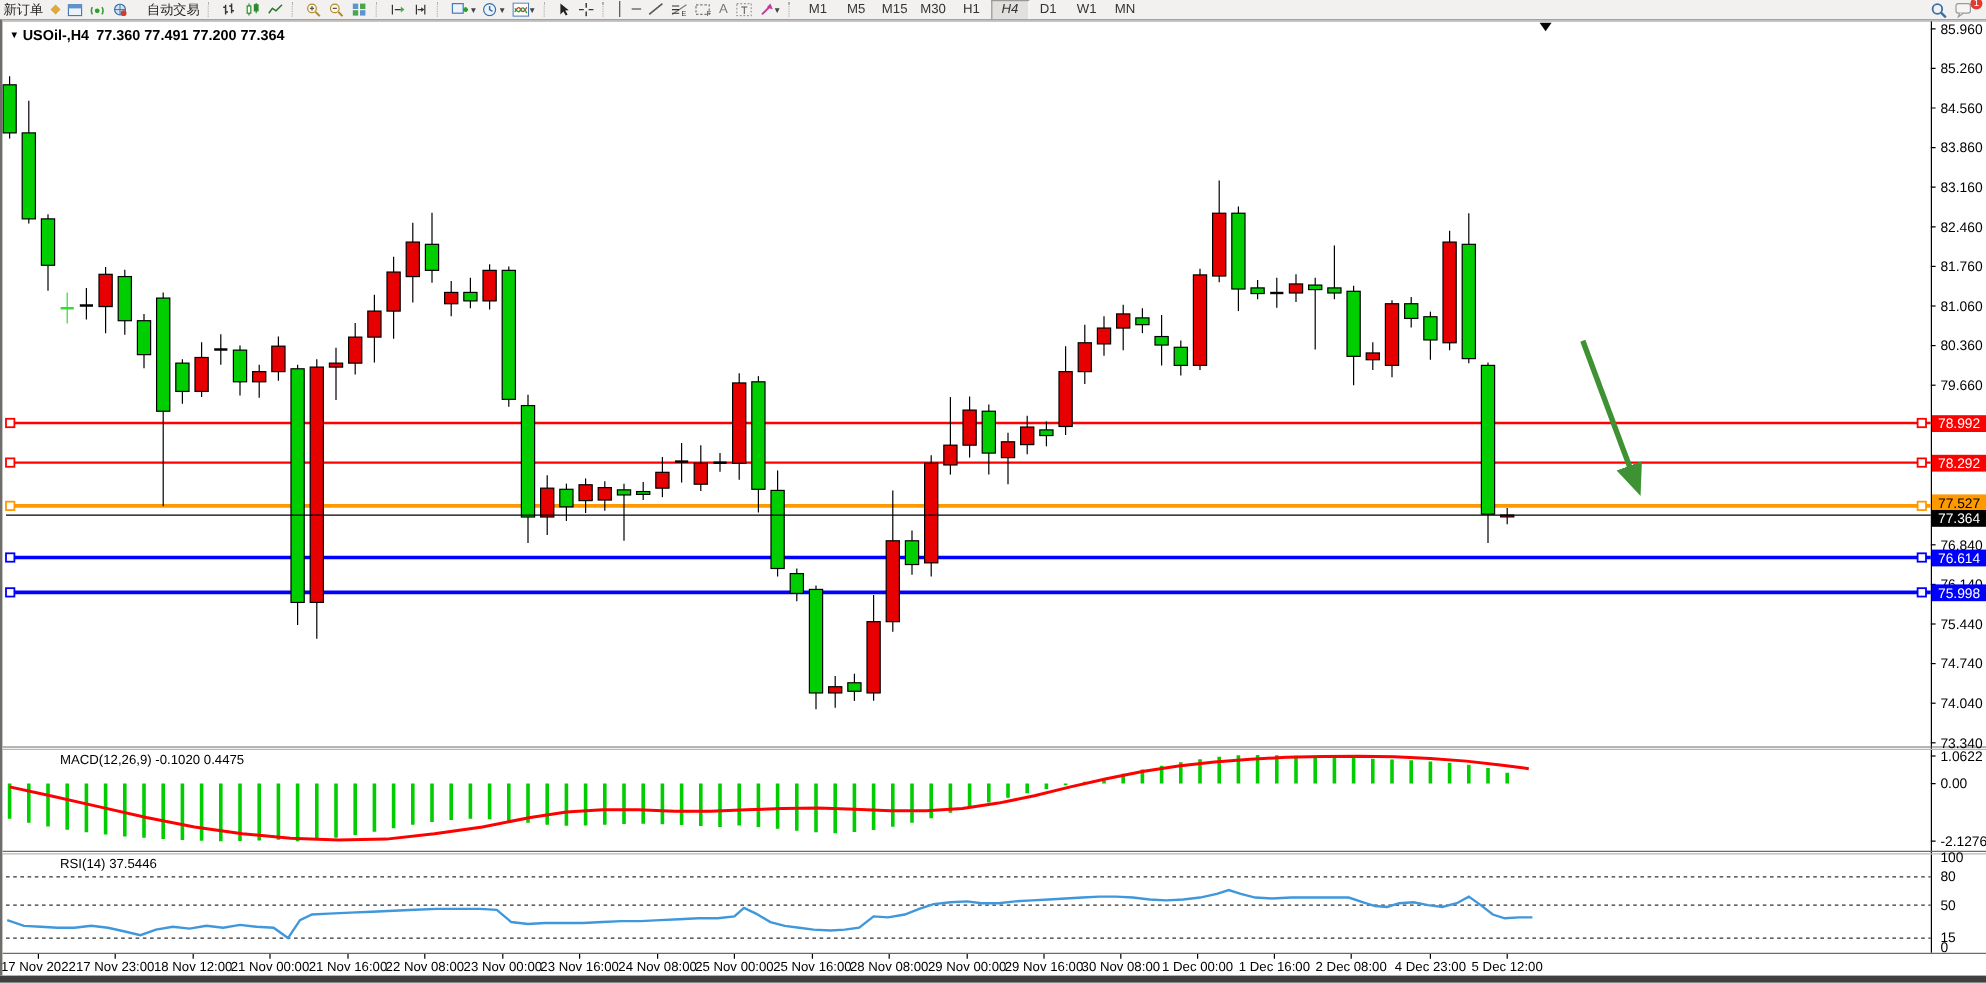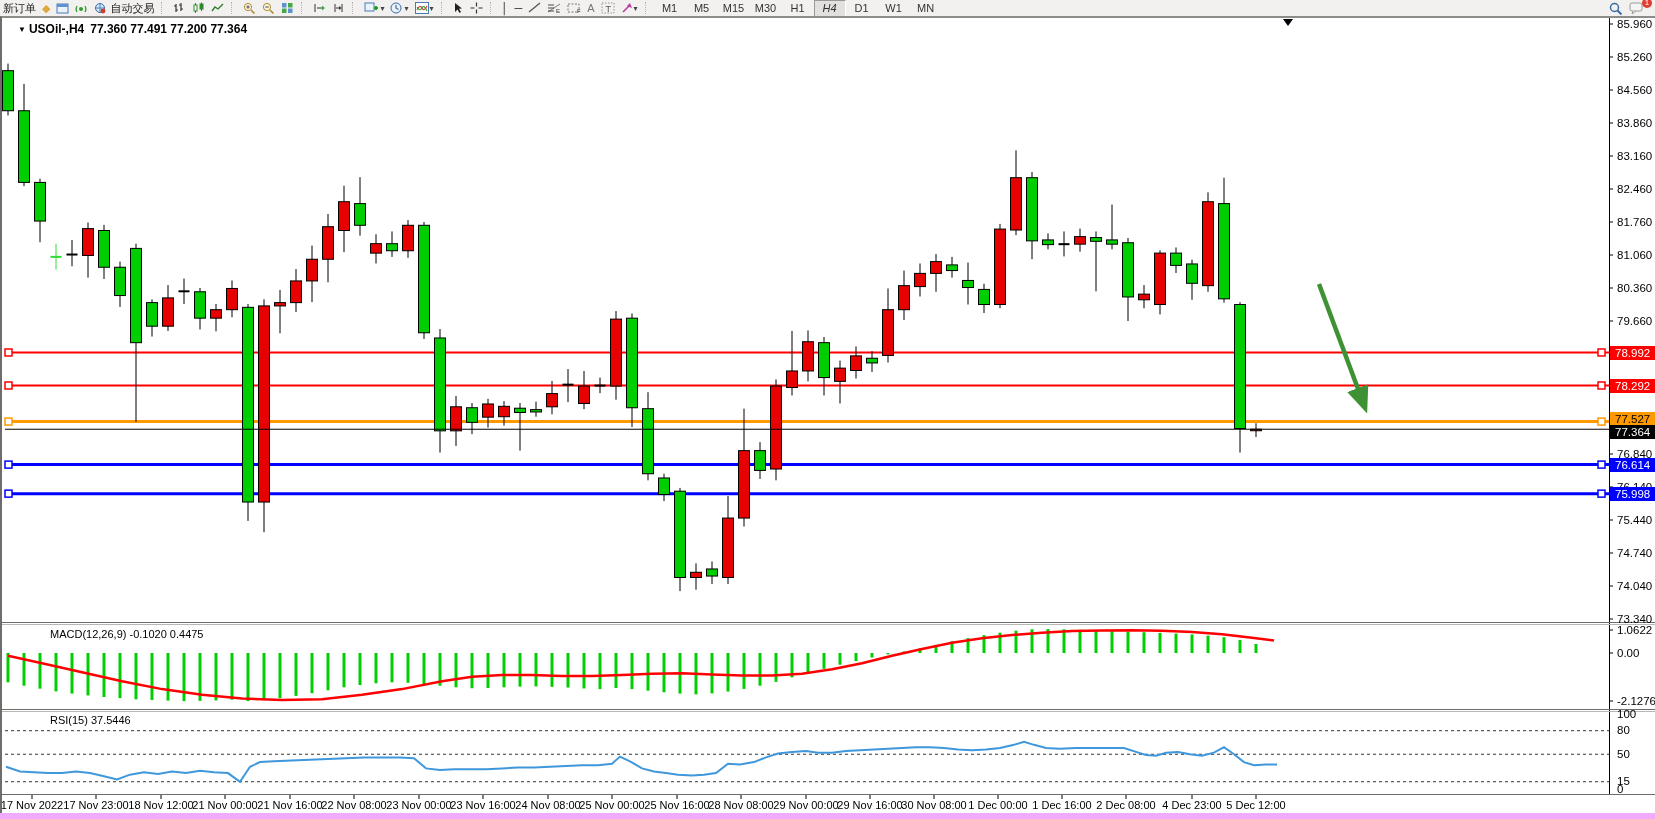--- a/index.html
+++ b/index.html
@@ -1,31 +1,31 @@
 <!DOCTYPE html>
 <html><head>
 <meta charset="utf-8">
 <style>
   html,body{margin:0;padding:0;background:#f0f0f0;}
-  .app{position:relative;width:1655px;height:819px;font-family:"Liberation Sans","DejaVu Sans",sans-serif;background:#f0abfc;overflow:hidden;}
+  .app{position:relative;width:1655px;height:819px;font-family:"Liberation Sans","DejaVu Sans",sans-serif;background:#404040;overflow:hidden;}
   
   .toolbar{position:absolute;left:0;top:0;width:1655px;height:16px;background:#f2f1f0;border-bottom:1px solid #d8d6d4;display:flex;align-items:center;font-size:11px;color:#222;}
   .tbtn{height:15px;display:flex;align-items:center;padding:0 3px;cursor:default;white-space:nowrap;}
   .tbtn svg{display:block;}
   .sep{width:5px;height:12px;border-left:1px dotted #b5b2ae;margin:0 3px 0 4px;}
   .tf{min-width:24px;justify-content:center;color:#333;border:1px solid transparent;}
   .tf.active{background:#e2e0de;border:1px solid #9b9894;border-right-color:#fff;border-bottom-color:#fff;font-style:italic;}
   .caret{font-size:8px;color:#444;margin-left:1px;}
   .right-icons{margin-left:auto;display:flex;align-items:center;margin-right:8px;}
   .badge{position:absolute;top:-3px;right:-5px;background:#e03c31;color:#fff;border-radius:50%;width:10px;height:10px;font-size:8px;line-height:10px;text-align:center;}
   .bubble-wrap{position:relative;}
   .glyph{font-size:11px;line-height:11px;}
   
   .chartwin{position:absolute;left:0;top:16px;width:1655px;height:796px;background:#fff;border-top:1px solid #8f8d8a;border-left:2px solid #6f6d6a;}
-  .symline{position:absolute;left:16px;top:5px;font-size:12px;font-weight:bold;color:#000;z-index:5;}
+  .symline{position:absolute;left:6px;top:5px;font-size:12px;font-weight:bold;color:#000;z-index:5;}
   .symline .tri{font-size:8px;vertical-align:1px;margin-right:3px;}
   .symline .quote{font-weight:bold;margin-left:6px;}
   .indlabel{position:absolute;font-size:11px;color:#000;z-index:5;margin-left:40px;}
   #plot{position:absolute;left:0;top:0;}
 </style>
 </head>
 <body>
 
 <div class="app">
 
@@ -47,21 +47,21 @@
           <circle cx="6" cy="6" r="2" fill="#2f9e2f"></circle>
           <path d="M2 9 A6 6 0 0 1 2 3 M10 3 A6 6 0 0 1 10 9" fill="none" stroke="#2f9e2f" stroke-width="1.3"></path>
         </svg>
     </div>
     <div class="tbtn">
       <svg width="13" height="11">
           <circle cx="6" cy="5" r="4.5" fill="#cfe4f5" stroke="#3a6ea5"></circle>
           <path d="M1.5 5 h9 M6 0.5 v9" stroke="#3a6ea5" stroke-width="0.8"></path>
           <circle cx="9" cy="8" r="2.4" fill="#d23c2e"></circle>
         </svg>
-      <span style="margin-left:3px">自动交易</span>
+      <span style="margin-left:15px">自动交易</span>
     </div>
     <span class="sep"></span>
     <div class="tbtn">
       <svg width="13" height="12">
           <path d="M3 2 v8 M1 4 h2 M3 8 h2 M8 1 v8 M6 3 h2 M8 7 h2" stroke="#333" stroke-width="1.2" fill="none"></path>
         </svg>
     </div>
     <div class="tbtn">
       <svg width="13" height="12">
           <rect x="2" y="3" width="3" height="6" fill="#fff" stroke="#2c8a2c"></rect>
@@ -231,21 +231,21 @@
         <span class="badge">1</span>
       </div>
     </div>
   </div>
 
   <div class="chartwin">
     <div class="symline">
       <span class="tri">▼</span><span>USOil-,H4</span><span class="quote">77.360 77.491 77.200 77.364</span>
     </div>
     <div class="indlabel" style="left:8px;top:611px">MACD(12,26,9) -0.1020 0.4475</div>
-    <div class="indlabel" style="left:8px;top:697px">RSI(15) 37.5446</div>
+    <div class="indlabel" style="left:8px;top:697px">RSI(14) 37.5446</div>
 
     <svg id="plot" width="1655" height="796" viewBox="0 16 1655 796">
       <g id="g-borders">
           <line x1="0" y1="16.5" x2="1655" y2="16.5" stroke="#8f8d8a"></line>
           <line x1="1607.5" y1="17" x2="1607.5" y2="793" stroke="#000"></line>
           <line x1="0" y1="621.5" x2="1655" y2="621.5" stroke="#6e6c69"></line>
           <line x1="0" y1="623.5" x2="1655" y2="623.5" stroke="#b9b7b4"></line>
           <line x1="0" y1="708.5" x2="1655" y2="708.5" stroke="#6e6c69"></line>
           <line x1="0" y1="710.5" x2="1655" y2="710.5" stroke="#b9b7b4"></line>
           <line x1="0" y1="793.5" x2="1655" y2="793.5" stroke="#6e6c69"></line>

